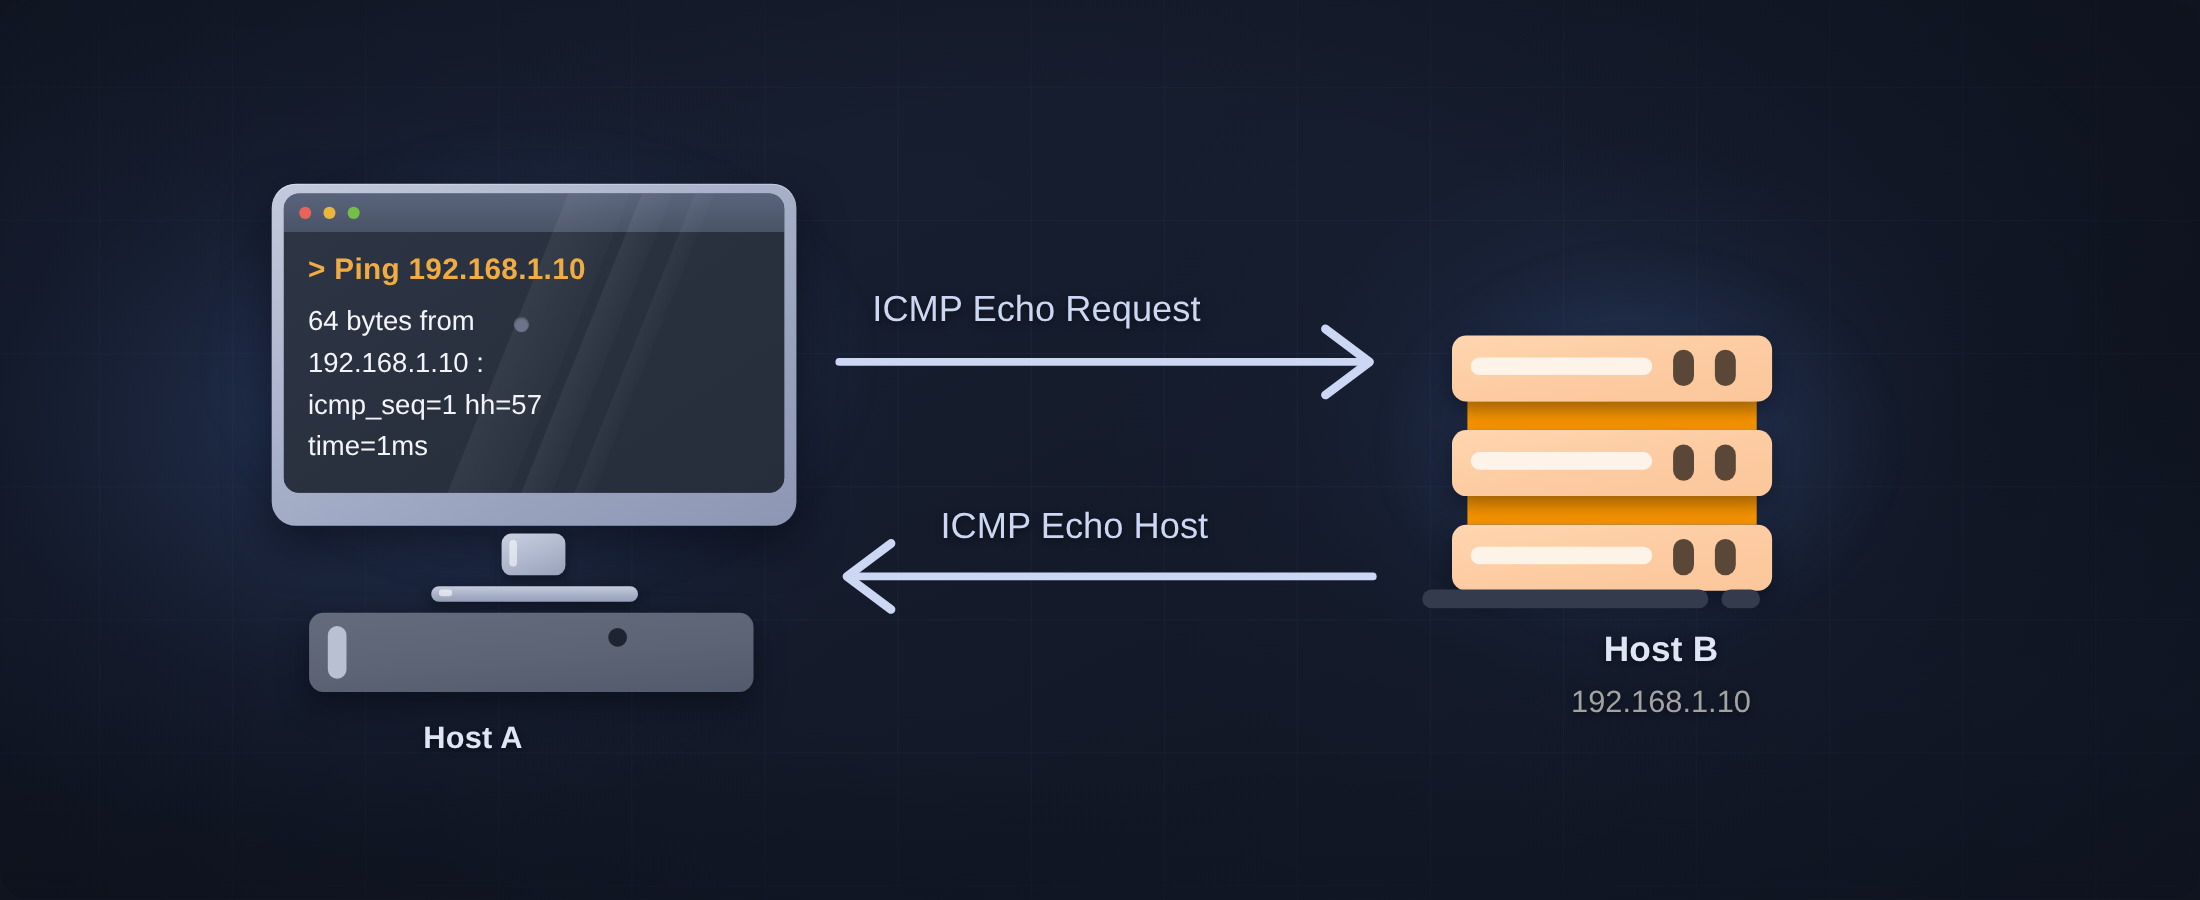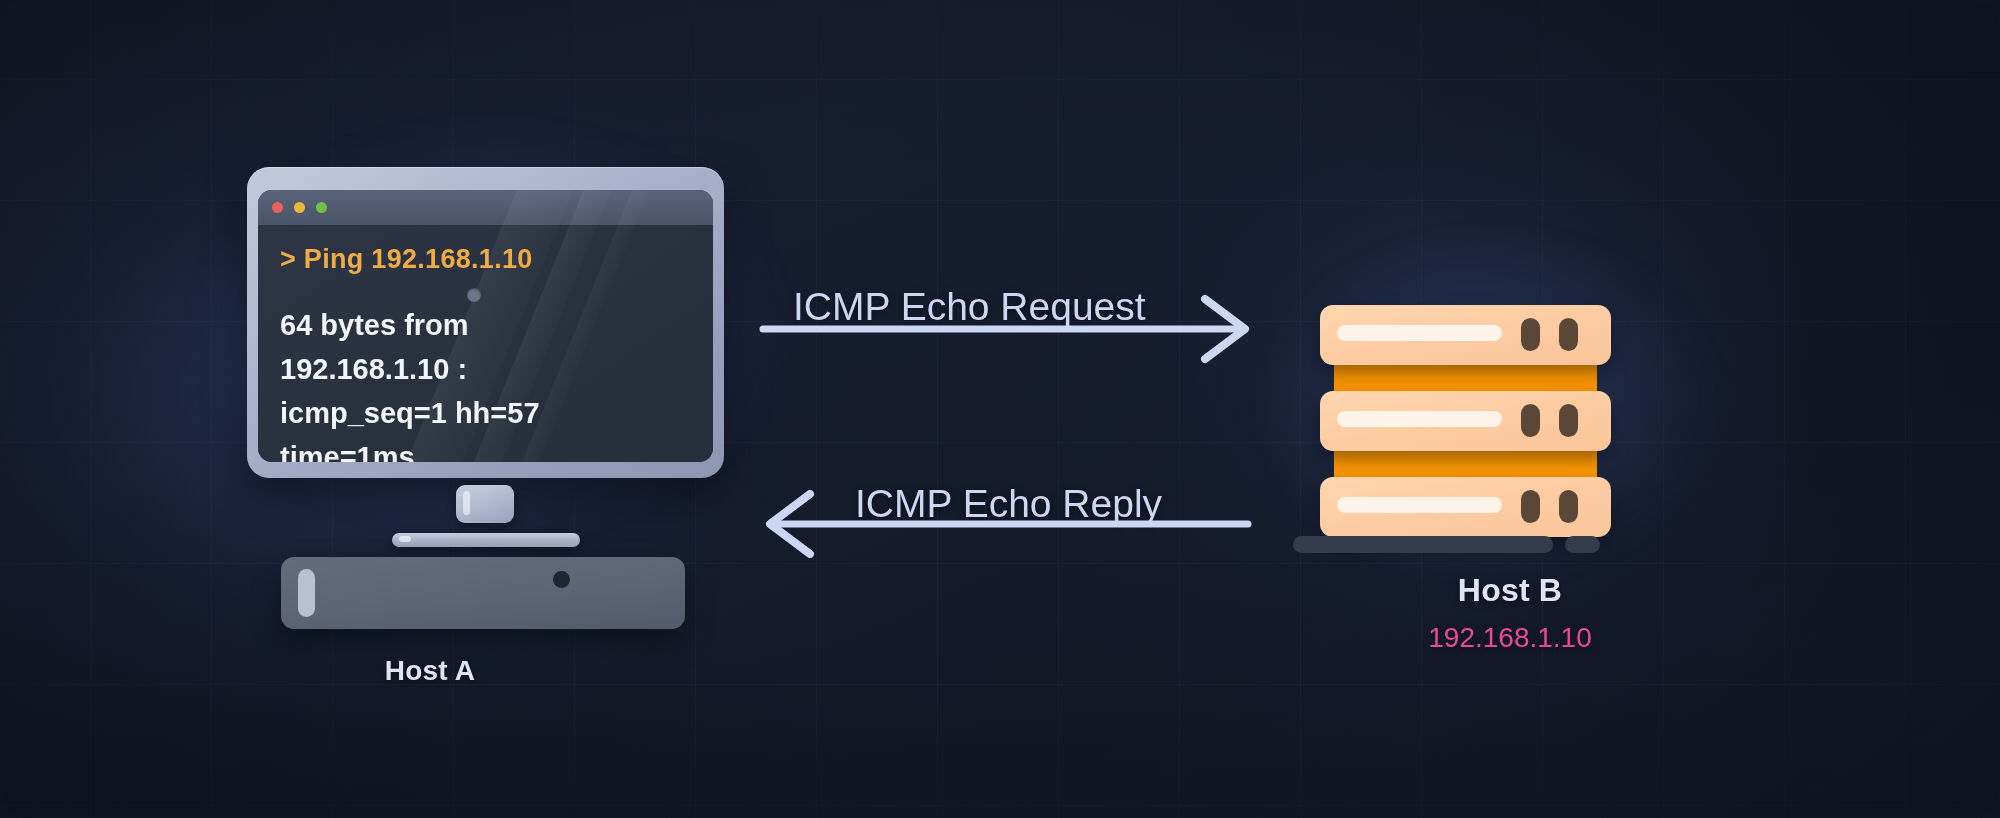--- a/index.html
+++ b/index.html
@@ -55,21 +55,21 @@
     text-align: center;
     color: #dfe5f5;
     font-weight: bold;
     letter-spacing: 0.2px;
     text-shadow: 0 2px 6px rgba(0,0,0,0.55);
     white-space: nowrap;
   }
   .node-sublabel {
     position: absolute;
     text-align: center;
-    color: #ec4899;
+    color: #a3a3a3;
     font-weight: normal;
     white-space: nowrap;
     text-shadow: 0 2px 6px rgba(0,0,0,0.5);
   }
 
   
   #host-a {
     position: absolute;
     left: 0; top: 0;
     width: 860px; height: 818px;
@@ -87,21 +87,21 @@
     left: 247px; top: 167px;
     width: 477px; height: 311px;
     border-radius: 22px;
     background: linear-gradient(150deg, #c3cadd 0%, #aab3cb 40%, #98a2bd 72%, #8d97b4 100%);
     box-shadow:
       0 16px 40px rgba(5,8,16,0.55),
       inset 0 1px 0 rgba(255,255,255,0.35);
   }
   .monitor-screen {
     position: absolute;
-    left: 11px; top: 23px;
+    left: 11px; top: 9px;
     width: 455px; height: 272px;
     border-radius: 14px;
     background: linear-gradient(150deg, #2f3748 0%, #2a3243 35%, #272e3e 100%);
     overflow: hidden;
   }
   .screen-titlebar {
     position: absolute;
     left: 0; top: 0;
     width: 100%; height: 35px;
     background: linear-gradient(180deg, #555f74 0%, #4b real 0%, #4a5468 100%);
@@ -143,27 +143,26 @@
     position: relative;
     color: #f0ac42;
     font-size: 27px;
     font-weight: bold;
     letter-spacing: 0.3px;
     white-space: nowrap;
     z-index: 2;
   }
   .output-line {
     position: relative;
-    margin-top: 28px;
+    margin-top: 12px;
     color: #f2f4f8;
-    font-size: 29px;
+    font-size: 25px;
     line-height: 1.52;
     width: 300px;
     z-index: 2;
-    font-weight: bold;
   }
 
   .monitor-camera {
     position: absolute;
     left: 50%; margin-left: -7px;
     top: 288px;
     width: 14px; height: 14px;
     border-radius: 50%;
     background: #6b7489;
     box-shadow: inset 0 1px 2px rgba(0,0,0,0.4);
@@ -297,25 +296,24 @@
   
   #arrows {
     position: absolute;
     left: 0; top: 0;
     width: 2000px; height: 818px;
     pointer-events: none;
   }
   .arrow-label {
     position: absolute;
     color: #ccd7f3;
-    font-size: 39px;
+    font-size: 33px;
     font-weight: normal;
     white-space: nowrap;
     text-shadow: 0 2px 7px rgba(0,0,0,0.5);
-    margin-top: 23px;
   }
 </style>
 </head>
 <body>
 
 <div id="scene">
 
   <div class="bg-base"></div>
   <div class="bg-grid"></div>
   <div class="bg-grid-fade"></div>
@@ -387,21 +385,21 @@
 
     <div class="node-label" style="left:0; top:572px; width:540px; font-size:32px;">Host B</div>
 
     <div class="node-sublabel" style="left:0; top:622px; width:540px; font-size:28px;">192.168.1.10</div>
   </div>
 
   <div id="arrows">
 
     <div class="arrow-label" style="left:793px; top:262px;">ICMP Echo Request</div>
 
-    <div class="arrow-label" style="left:855px; top:459px;">ICMP Echo Reply</div>
+    <div class="arrow-label" style="left:855px; top:459px;">ICMP Echo Host</div>
 
     <svg width="2000" height="818" style="position:absolute;left:0;top:0;">
       <g>
         <line x1="763" y1="329" x2="1236" y2="329" stroke="#ccd7f3" stroke-width="7" stroke-linecap="round"></line>
         <polyline points="1205,299 1245,329 1205,359" fill="none" stroke="#ccd7f3" stroke-width="8" stroke-linecap="round" stroke-linejoin="round"></polyline>
       </g>
       <g>
         <line x1="1248" y1="524" x2="780" y2="524" stroke="#ccd7f3" stroke-width="7" stroke-linecap="round"></line>
         <polyline points="810,494 770,524 810,554" fill="none" stroke="#ccd7f3" stroke-width="8" stroke-linecap="round" stroke-linejoin="round"></polyline>
       </g>

